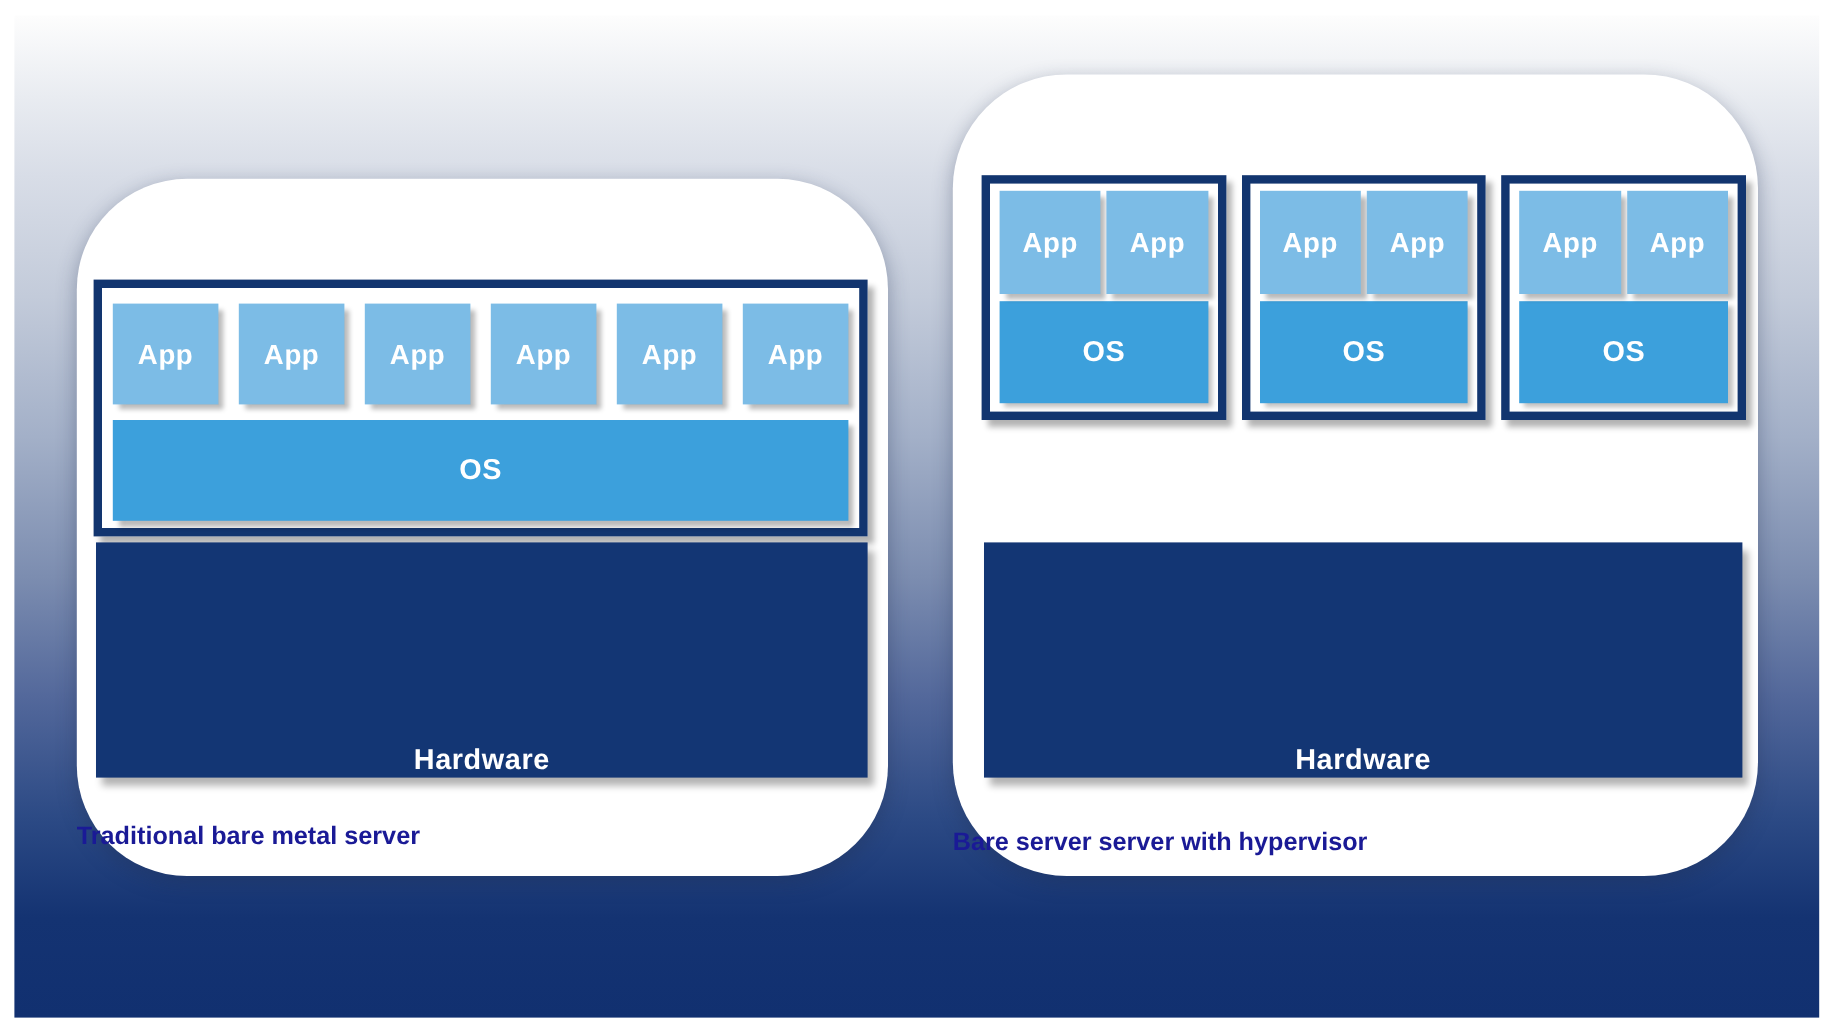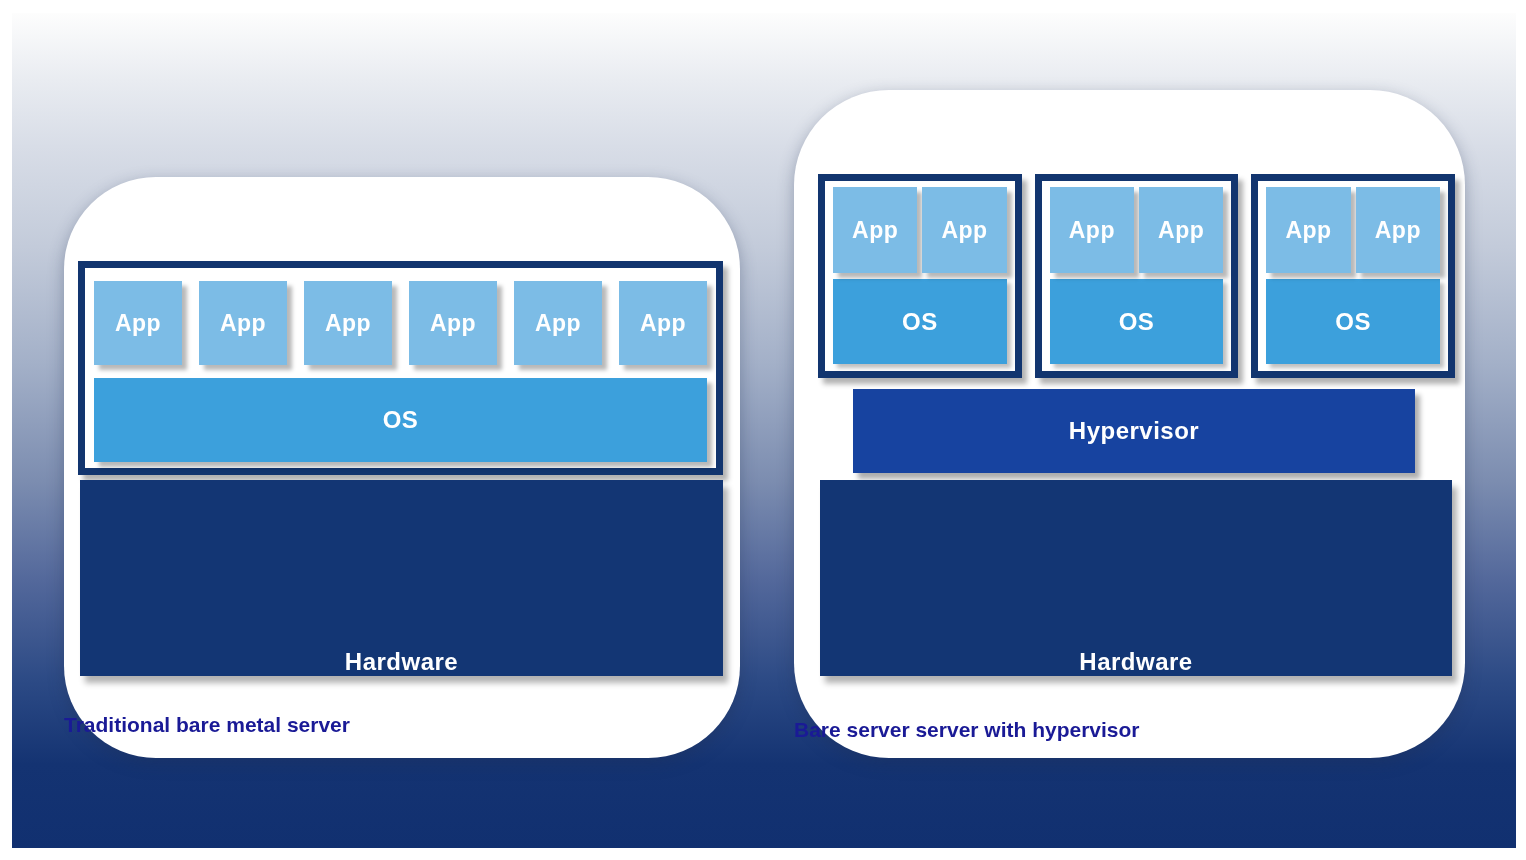--- a/index.html
+++ b/index.html
@@ -8,21 +8,20 @@
   .gradient-bg{
     position:absolute;left:12px;top:13px;width:1504px;height:835px;
     background:linear-gradient(180deg,
       #fdfdfd 0%, #e9ecf1 8%, #d8dde7 16%, #c3cbda 28%,
       #a3b0c8 42%, #7c8db0 56%, #53689b 68%, #2c4a85 80%,
       #143372 90%, #113070 100%);
   }
   .panel{
     position:absolute;background:#ffffff;border-radius:95px;
     box-shadow:0 5px 16px rgba(35,48,84,0.35);
-    margin-top:28px;
   }
   .panel-left{left:64px;top:149px;width:676px;height:581px;border-radius:92px;}
   .panel-right{left:794px;top:62px;width:671px;height:668px;}
   .stack-box{
     position:absolute;left:14px;top:84px;width:645px;height:214px;
     border:7px solid #12356f;background:#ffffff;box-sizing:border-box;
     box-shadow:5px 6px 5px rgba(0,0,0,0.30);
   }
   .apps-row{display:flex;gap:17px;padding:13px 9px 0 9px;}
   .app-box{
@@ -144,21 +143,18 @@
             </div>
           <div class="app-box">
               <span class="box-label">App</span>
             </div>
         </div>
         <div class="vm-os">
           <span class="box-label">OS</span>
         </div>
       </div>
     </div>
-    <div class="hypervisor">
-      <span class="box-label">Hypervisor</span>
-    </div>
     <div class="hw hw-right">
       <span class="box-label">Hardware</span>
     </div>
     <div class="caption caption-right">Bare server server with hypervisor</div>
   </div>
 </div>
 
 </body></html>

